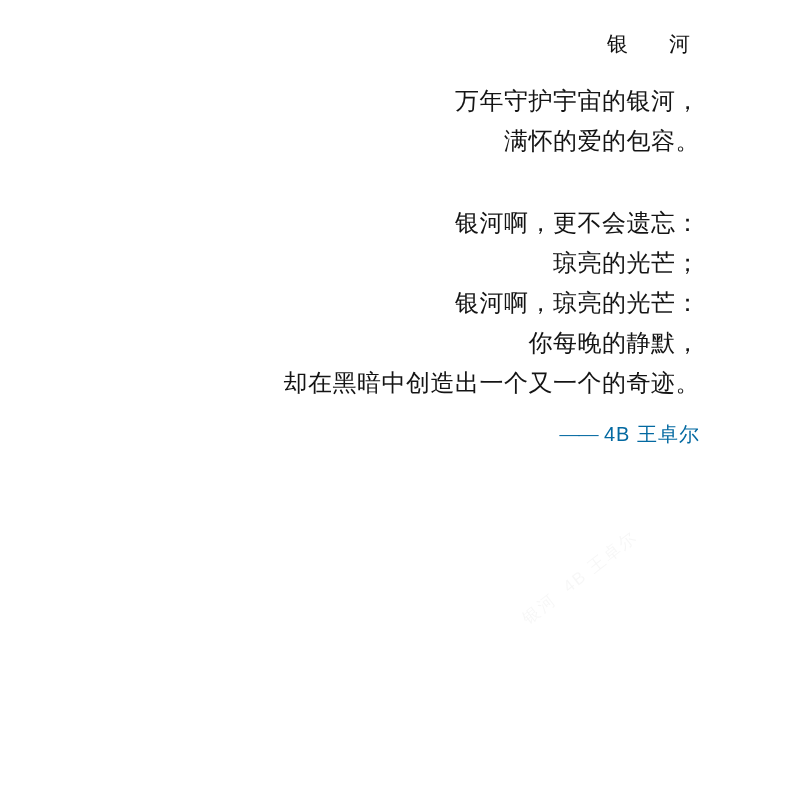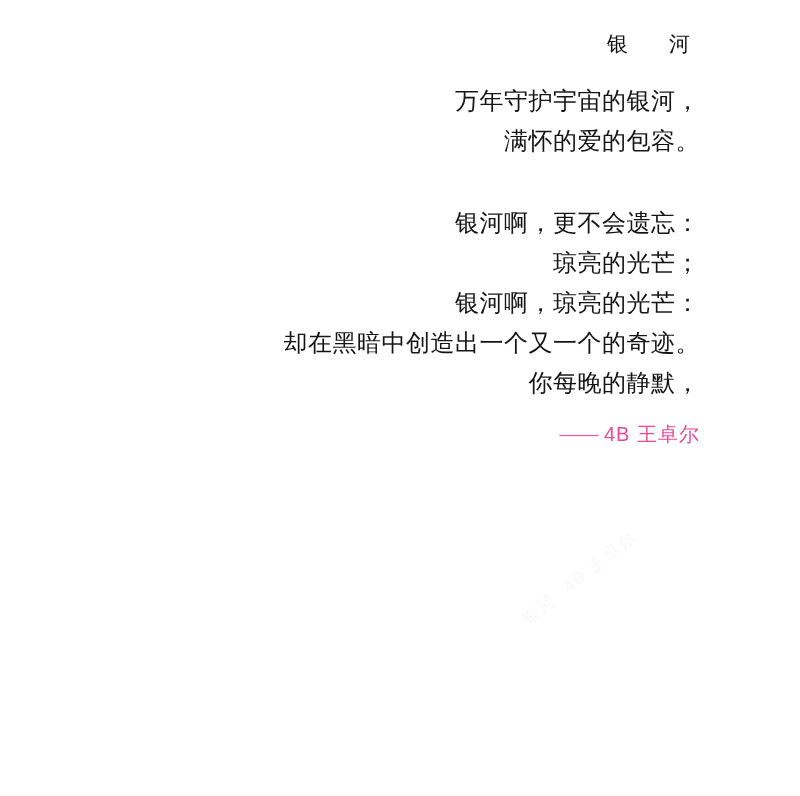--- a/index.html
+++ b/index.html
@@ -48,21 +48,21 @@
     white-space: pre;
   }
   .stanza-gap {
     height: 42px;
   }
   .attribution {
     margin-top: 18px;
     margin-left: 108px;
     font-size: 20px;
     letter-spacing: 1px;
-    color: #ec4899;
+    color: #0369a1;
     white-space: pre;
     font-family: "Liberation Sans", "DejaVu Sans", sans-serif;
   }
   .attribution .dash {
     font-family: "Liberation Serif", "DejaVu Serif", serif;
     letter-spacing: -1px;
   }
   .watermark {
     position: absolute;
     right: 52px;
@@ -93,22 +93,22 @@
       <div class="line">万年守护宇宙的银河，</div>
       <div class="line">满怀的爱的包容。</div>
     </div>
 
     <div class="stanza-gap"></div>
 
     <div class="stanza">
       <div class="line">银河啊，更不会遗忘：</div>
       <div class="line">琼亮的光芒；</div>
       <div class="line">银河啊，琼亮的光芒：</div>
+      <div class="line">你每晚的静默，</div>
       <div class="line">却在黑暗中创造出一个又一个的奇迹。</div>
-      <div class="line">你每晚的静默，</div>
     </div>
 
     <div class="attribution"><span class="dash">——</span> <span>4B 王卓尔</span></div>
 
   </div>
 
   <div class="watermark">银河  4B 王卓尔</div>
 
 </div>
 

